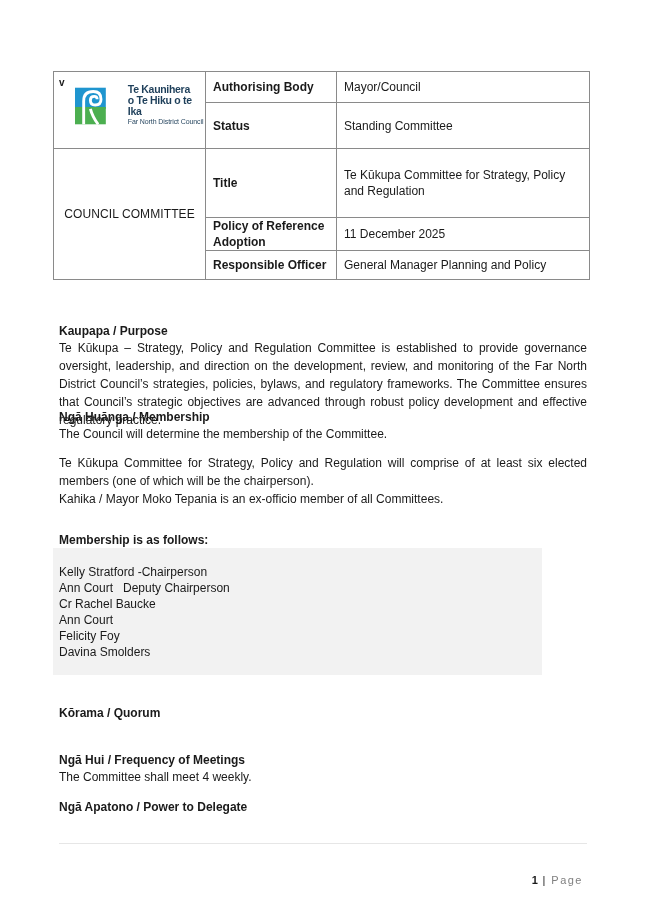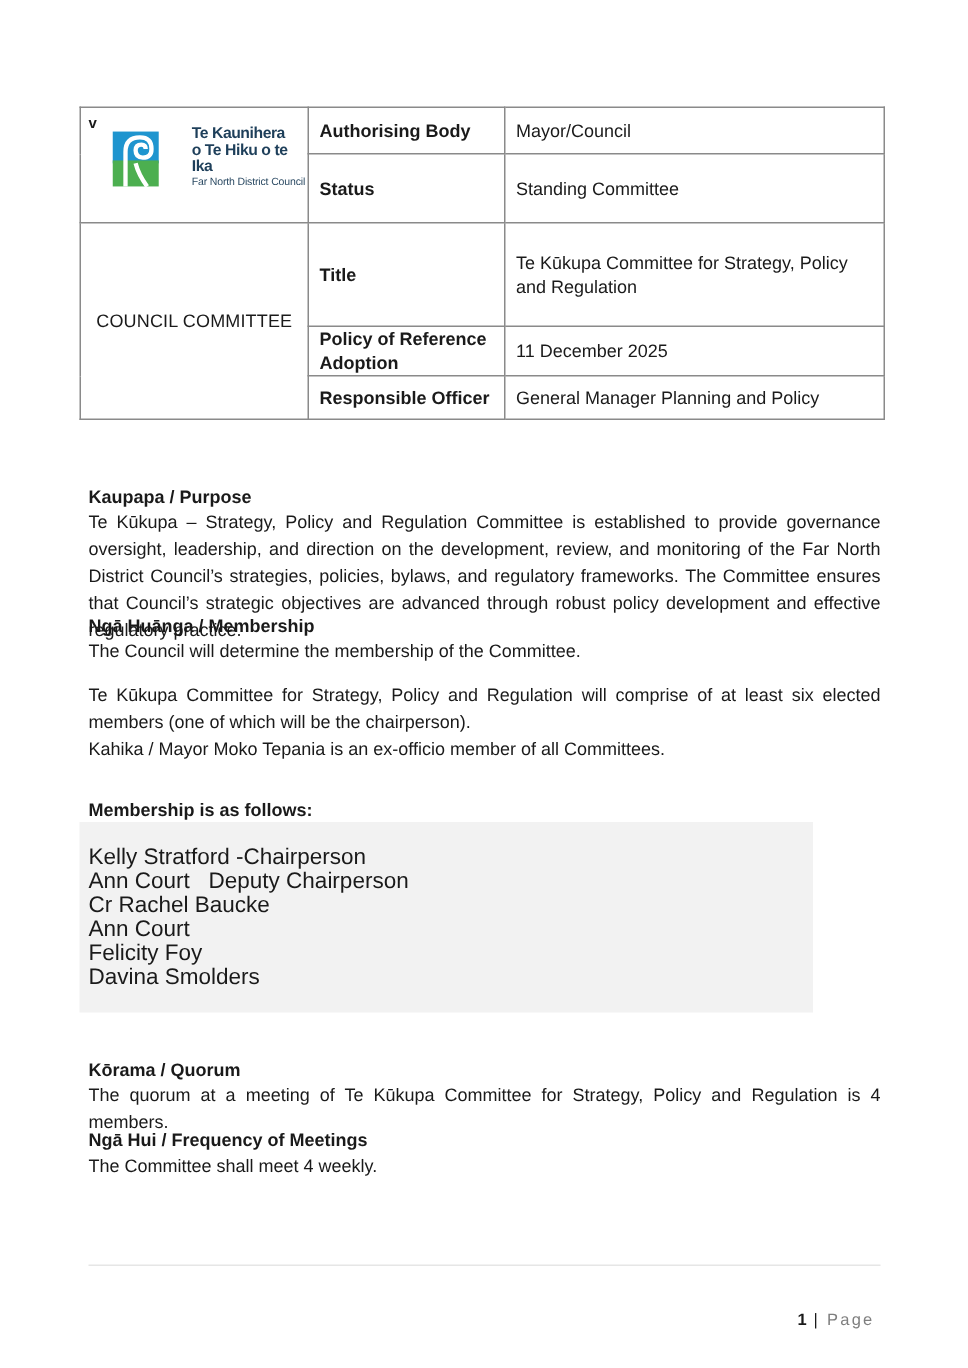--- a/index.html
+++ b/index.html
@@ -48,21 +48,21 @@
     
     .section { position: absolute; left: 59px; width: 528px; font-size: 12px; line-height: 18px; }
     .section h3 { font-size: 12px; font-weight: bold; line-height: 16px; }
     .section p { text-align: justify; }
 
     .members-box {
       position: absolute; left: 53px; top: 548px;
       width: 489px; height: 127px;
       background: #f2f2f2;
       padding: 16px 6px;
-      font-size: 15px; line-height: 16px;
+      font-size: 12px; line-height: 16px;
     }
     .members-box div { white-space: pre; }
 
     .footer-line {
       position: absolute; left: 59px; top: 843px; width: 528px; height: 1px; background: #e6e6e6;
     }
     .page-num {
       position: absolute; right: 62px; top: 846px; font-size: 11px; color: #7f7f7f; letter-spacing: 1.5px; margin-top: 28px;
     }
     .page-num b { color: #1a1a1a; letter-spacing: 0; }
@@ -131,28 +131,30 @@
     <div>Kelly Stratford -Chairperson</div>
     <div>Ann Court   Deputy Chairperson</div>
     <div>Cr Rachel Baucke</div>
     <div>Ann Court</div>
     <div>Felicity Foy</div>
     <div>Davina Smolders</div>
   </div>
 
   <div class="section" style="top:705px;">
     <h3>Kōrama / Quorum</h3>
-    <p>The quorum at a meeting of Te Kūkupa Committee for Strategy, Policy and Regulation is 4 members.</p>
   </div>
 
   <div class="section" style="top:752px;">
     <h3>Ngā Hui / Frequency of Meetings</h3>
     <p>The Committee shall meet 4 weekly.</p>
   </div>
 
+  <div class="section" style="top:799px;">
+    <h3>Ngā Apatono / Power to Delegate</h3>
+  </div>
 
   <div class="footer-line"></div>
   <div class="page-num">
     <b>1</b>
     <span style="color:#1a1a1a;">|</span>
     <span>Page</span>
   </div>
 
 </div>
 

